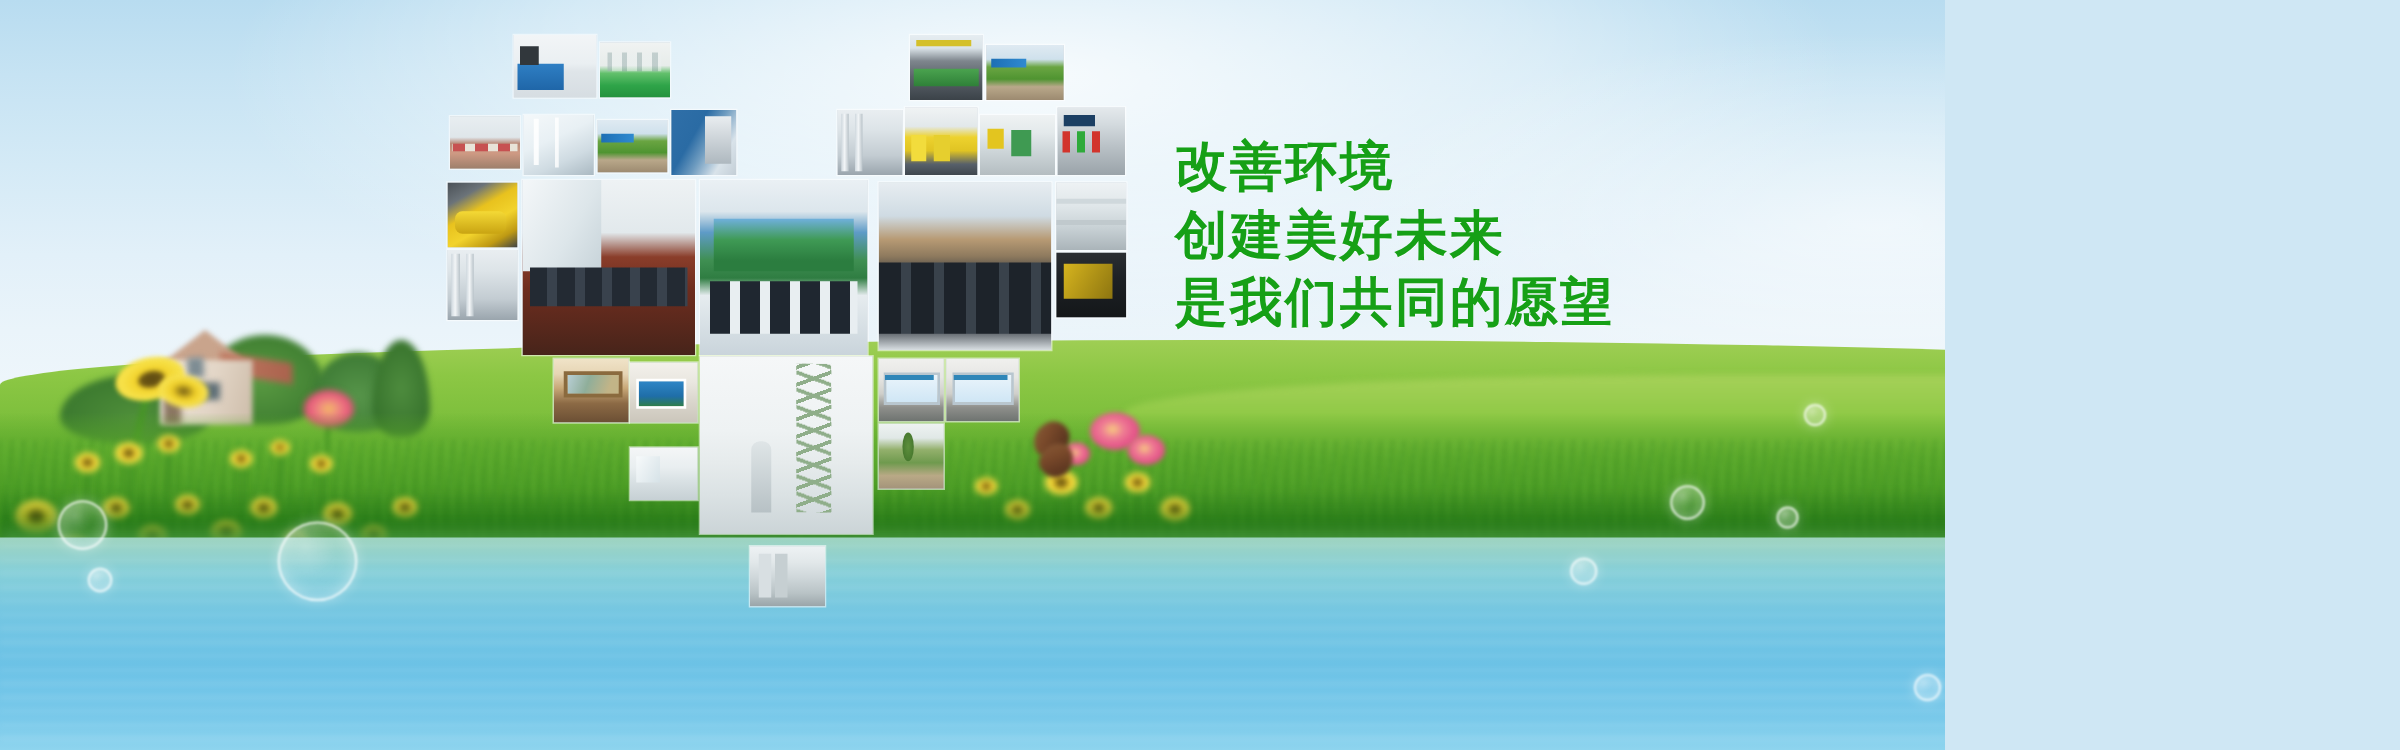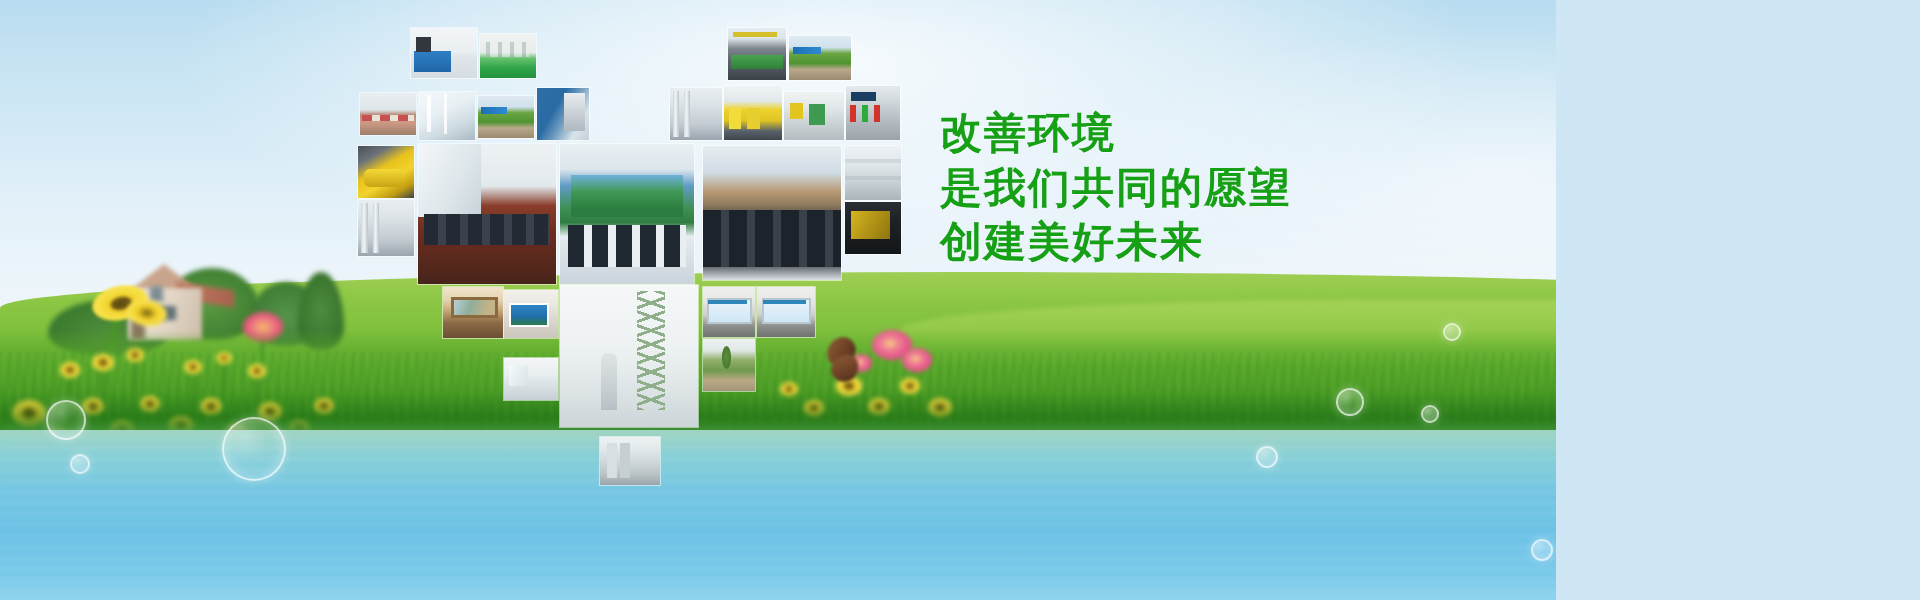--- a/index.html
+++ b/index.html
@@ -502,17 +502,17 @@
       <div class="ph" title="landscaped garden" style="left: 703px; top: 339px; width: 52px; height: 52px;">
         <div class="im garden"></div>
       </div>
       <div class="ph" title="cement silo facility" style="left: 600px; top: 437px; width: 60px; height: 48px;">
         <div class="im silo"></div>
       </div>
     </div>
 
   <div id="slogan">
     <span class="line l1">改善环境</span>
+    <span class="line l2">创建美好未来</span>
     <span class="line l3">是我们共同的愿望</span>
-    <span class="line l2">创建美好未来</span>
   </div>
 
 </div>
 
 </body></html>

